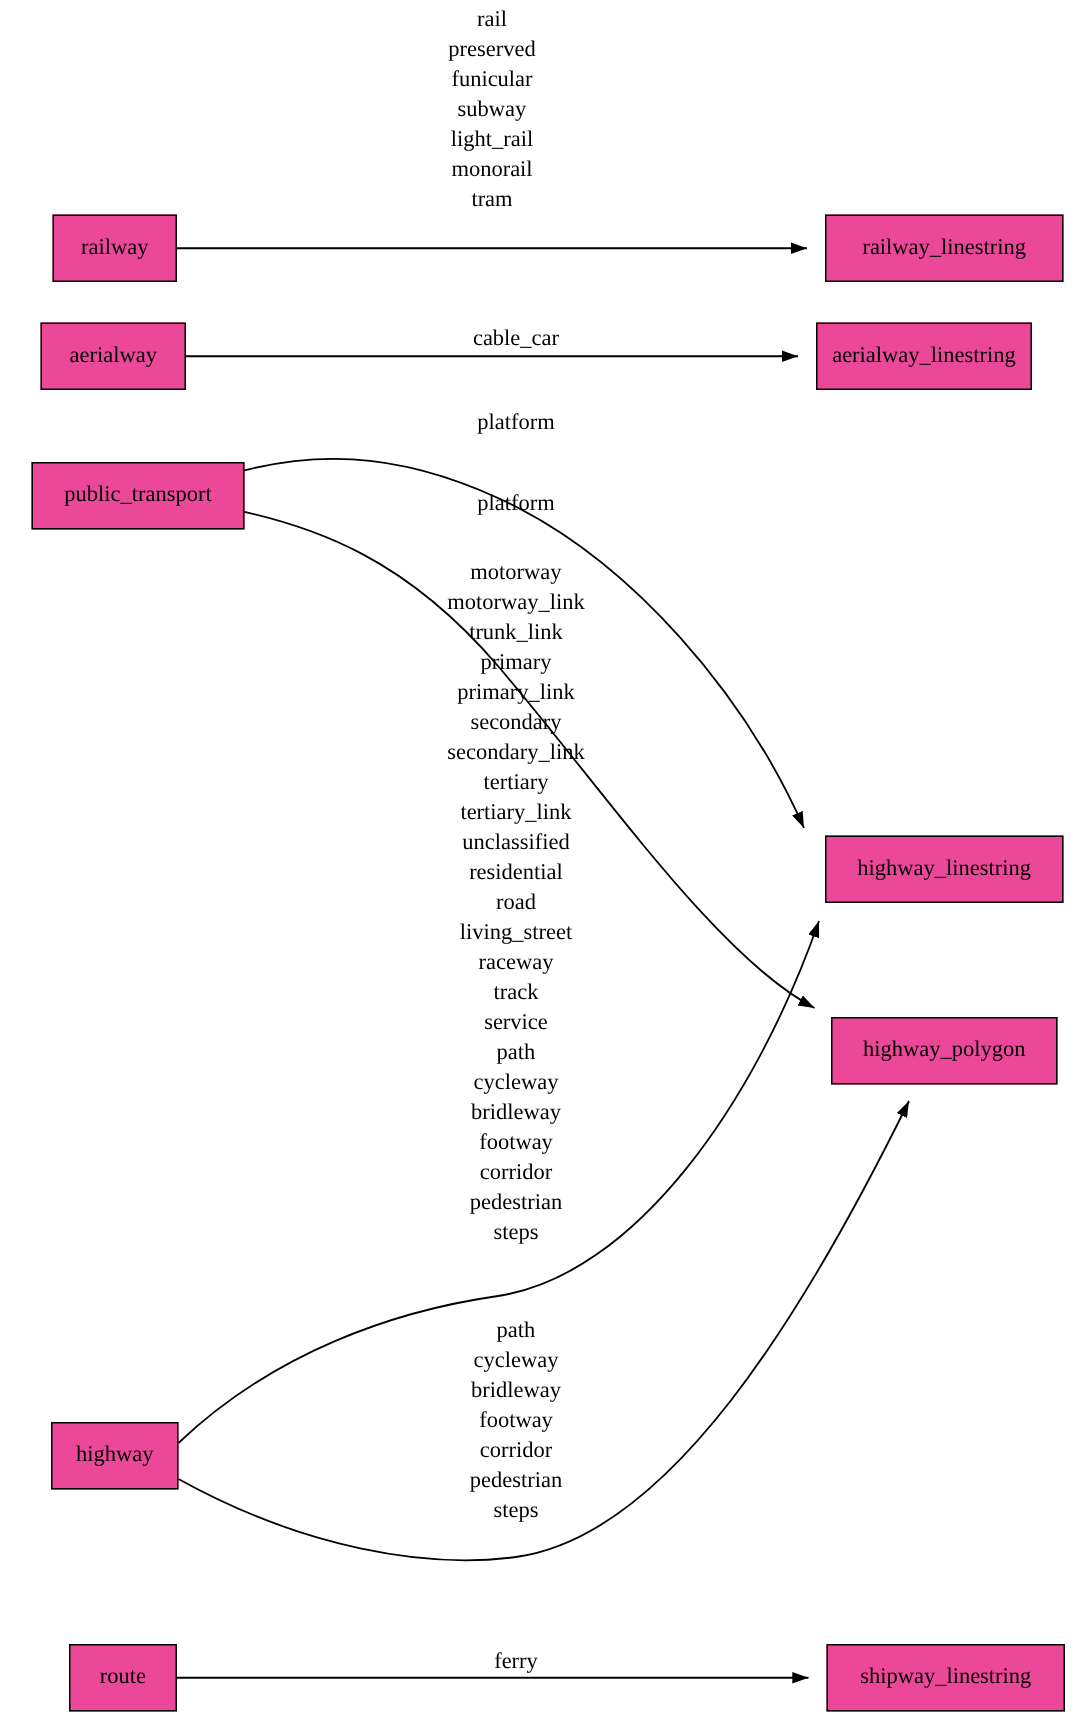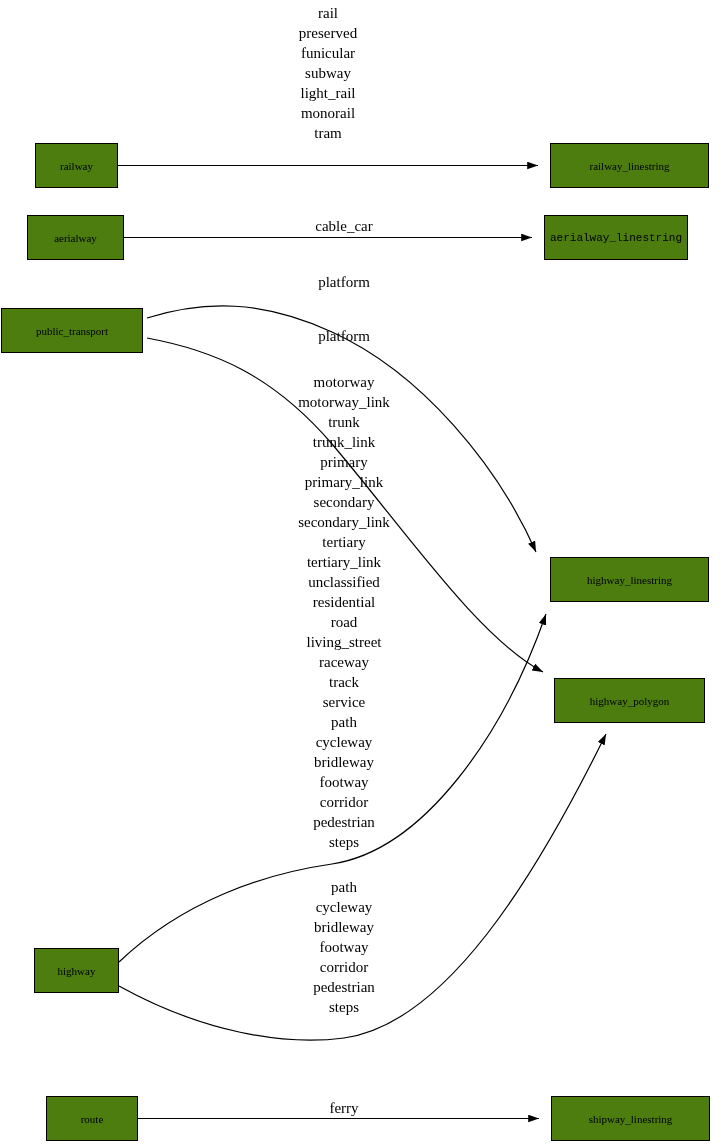--- a/index.html
+++ b/index.html
@@ -20,25 +20,25 @@
     left: 0;
     top: 0;
     width: 720px;
     height: 1148px;
     pointer-events: none;
   }
   .node {
     position: absolute;
     box-sizing: border-box;
     border: 1px solid #000000;
-    background: #4d7c0f;
+    background: #ec4899;
     display: flex;
     align-items: center;
     justify-content: center;
-    font-size: 11px;
+    font-size: 15px;
     color: #000000;
     white-space: nowrap;
   }
   .label-stack {
     position: absolute;
     text-align: center;
     font-size: 15px;
     line-height: 20px;
     color: #000000;
     white-space: nowrap;
@@ -84,41 +84,41 @@
   </div>
 
   <div class="node" style="left:550px; top:143px; width:159px; height:45px;">
     <span>railway_linestring</span>
   </div>
 
   <div class="node" style="left:27px; top:215px; width:97px; height:45px;">
     <span>aerialway</span>
   </div>
 
-  <div class="node" style="left:544px; top:215px; width:144px; height:45px;font-family:Liberation Mono, monospace;">
+  <div class="node" style="left:544px; top:215px; width:144px; height:45px;">
     <span>aerialway_linestring</span>
   </div>
 
-  <div class="node" style="left:1px; top:308px; width:142px; height:45px;">
+  <div class="node" style="left:21px; top:308px; width:142px; height:45px;">
     <span>public_transport</span>
   </div>
 
   <div class="node" style="left:550px; top:557px; width:159px; height:45px;">
     <span>highway_linestring</span>
   </div>
 
   <div class="node" style="left:554px; top:678px; width:151px; height:45px;">
     <span>highway_polygon</span>
   </div>
 
   <div class="node" style="left:34px; top:948px; width:85px; height:45px;">
     <span>highway</span>
   </div>
 
-  <div class="node" style="left:46px; top:1096px; width:92px; height:45px;">
+  <div class="node" style="left:46px; top:1096px; width:72px; height:45px;">
     <span>route</span>
   </div>
 
   <div class="node" style="left:551px; top:1096px; width:159px; height:45px;justify-content:center;">
     <span>shipway_linestring</span>
   </div>
 
   <div class="label-stack" style="left:228px; top:3px; width:200px;">
     <div>rail</div>
     <div>preserved</div>
@@ -137,21 +137,20 @@
     <div>platform</div>
   </div>
 
   <div class="label-single" style="left:244px; top:326px; width:200px;">
     <div>platform</div>
   </div>
 
   <div class="label-stack" style="left:244px; top:372px; width:200px;">
     <div>motorway</div>
     <div>motorway_link</div>
-    <div>trunk</div>
     <div>trunk_link</div>
     <div>primary</div>
     <div>primary_link</div>
     <div>secondary</div>
     <div>secondary_link</div>
     <div>tertiary</div>
     <div>tertiary_link</div>
     <div>unclassified</div>
     <div>residential</div>
     <div>road</div>

